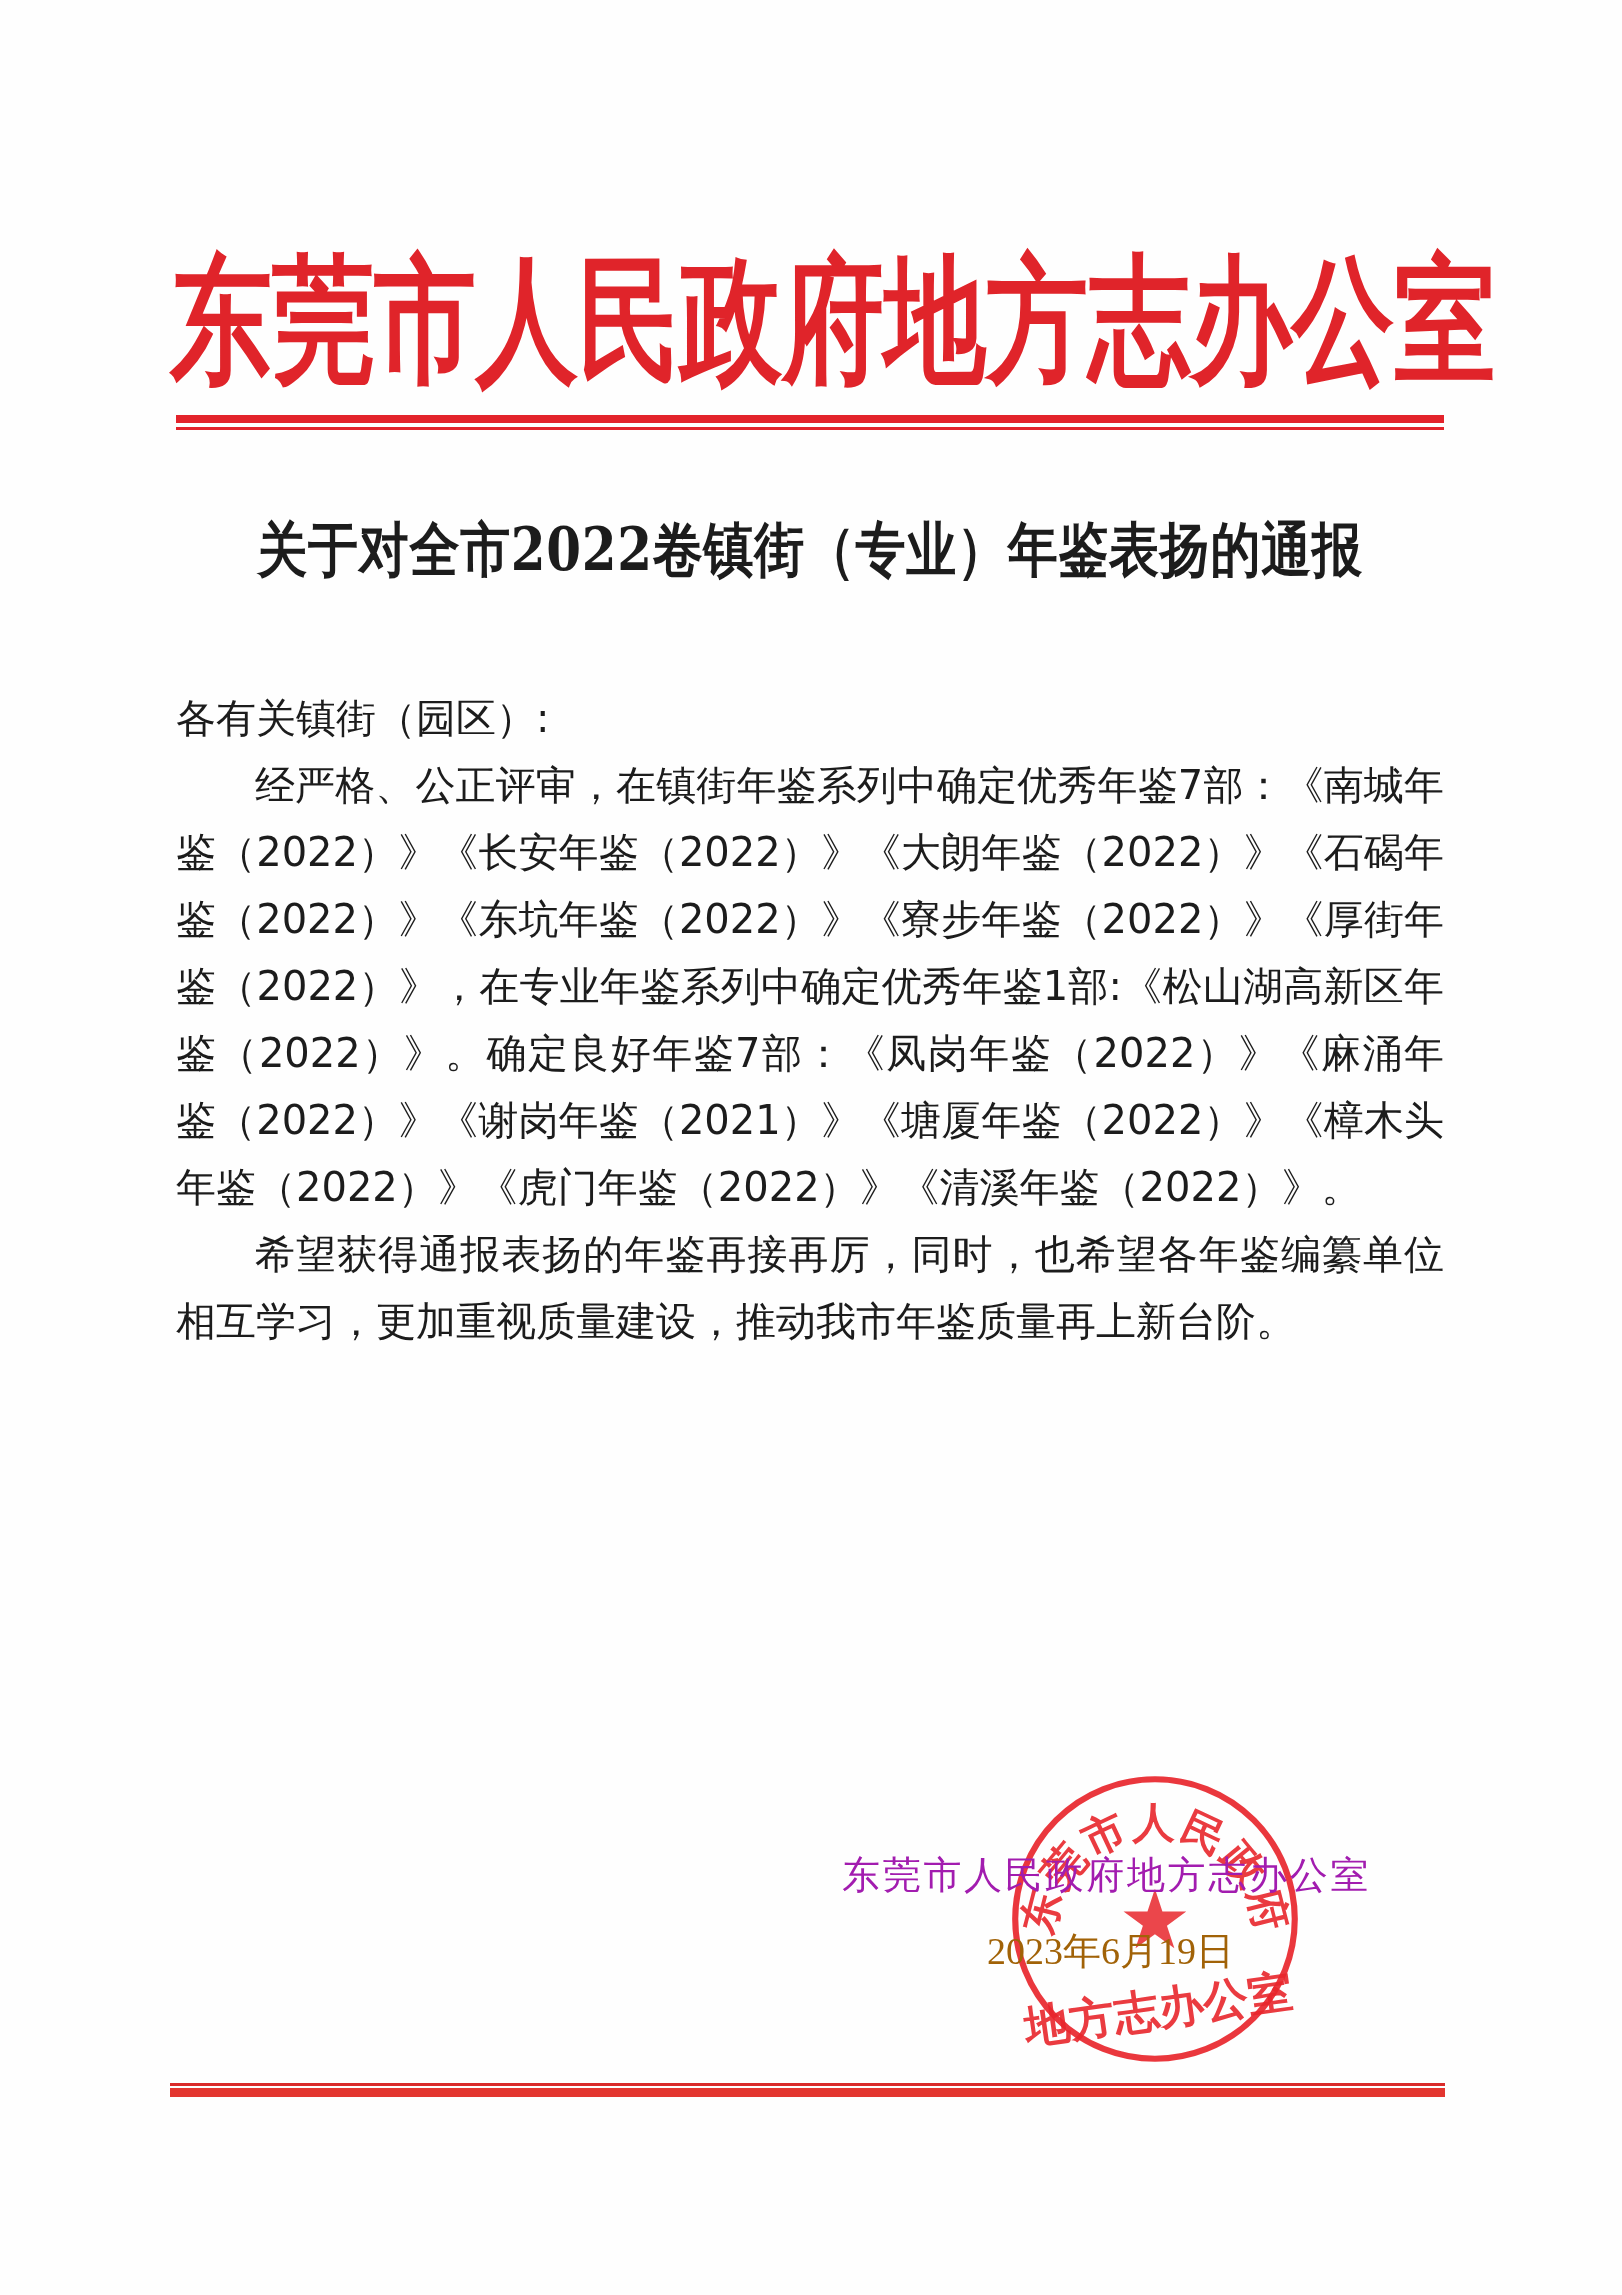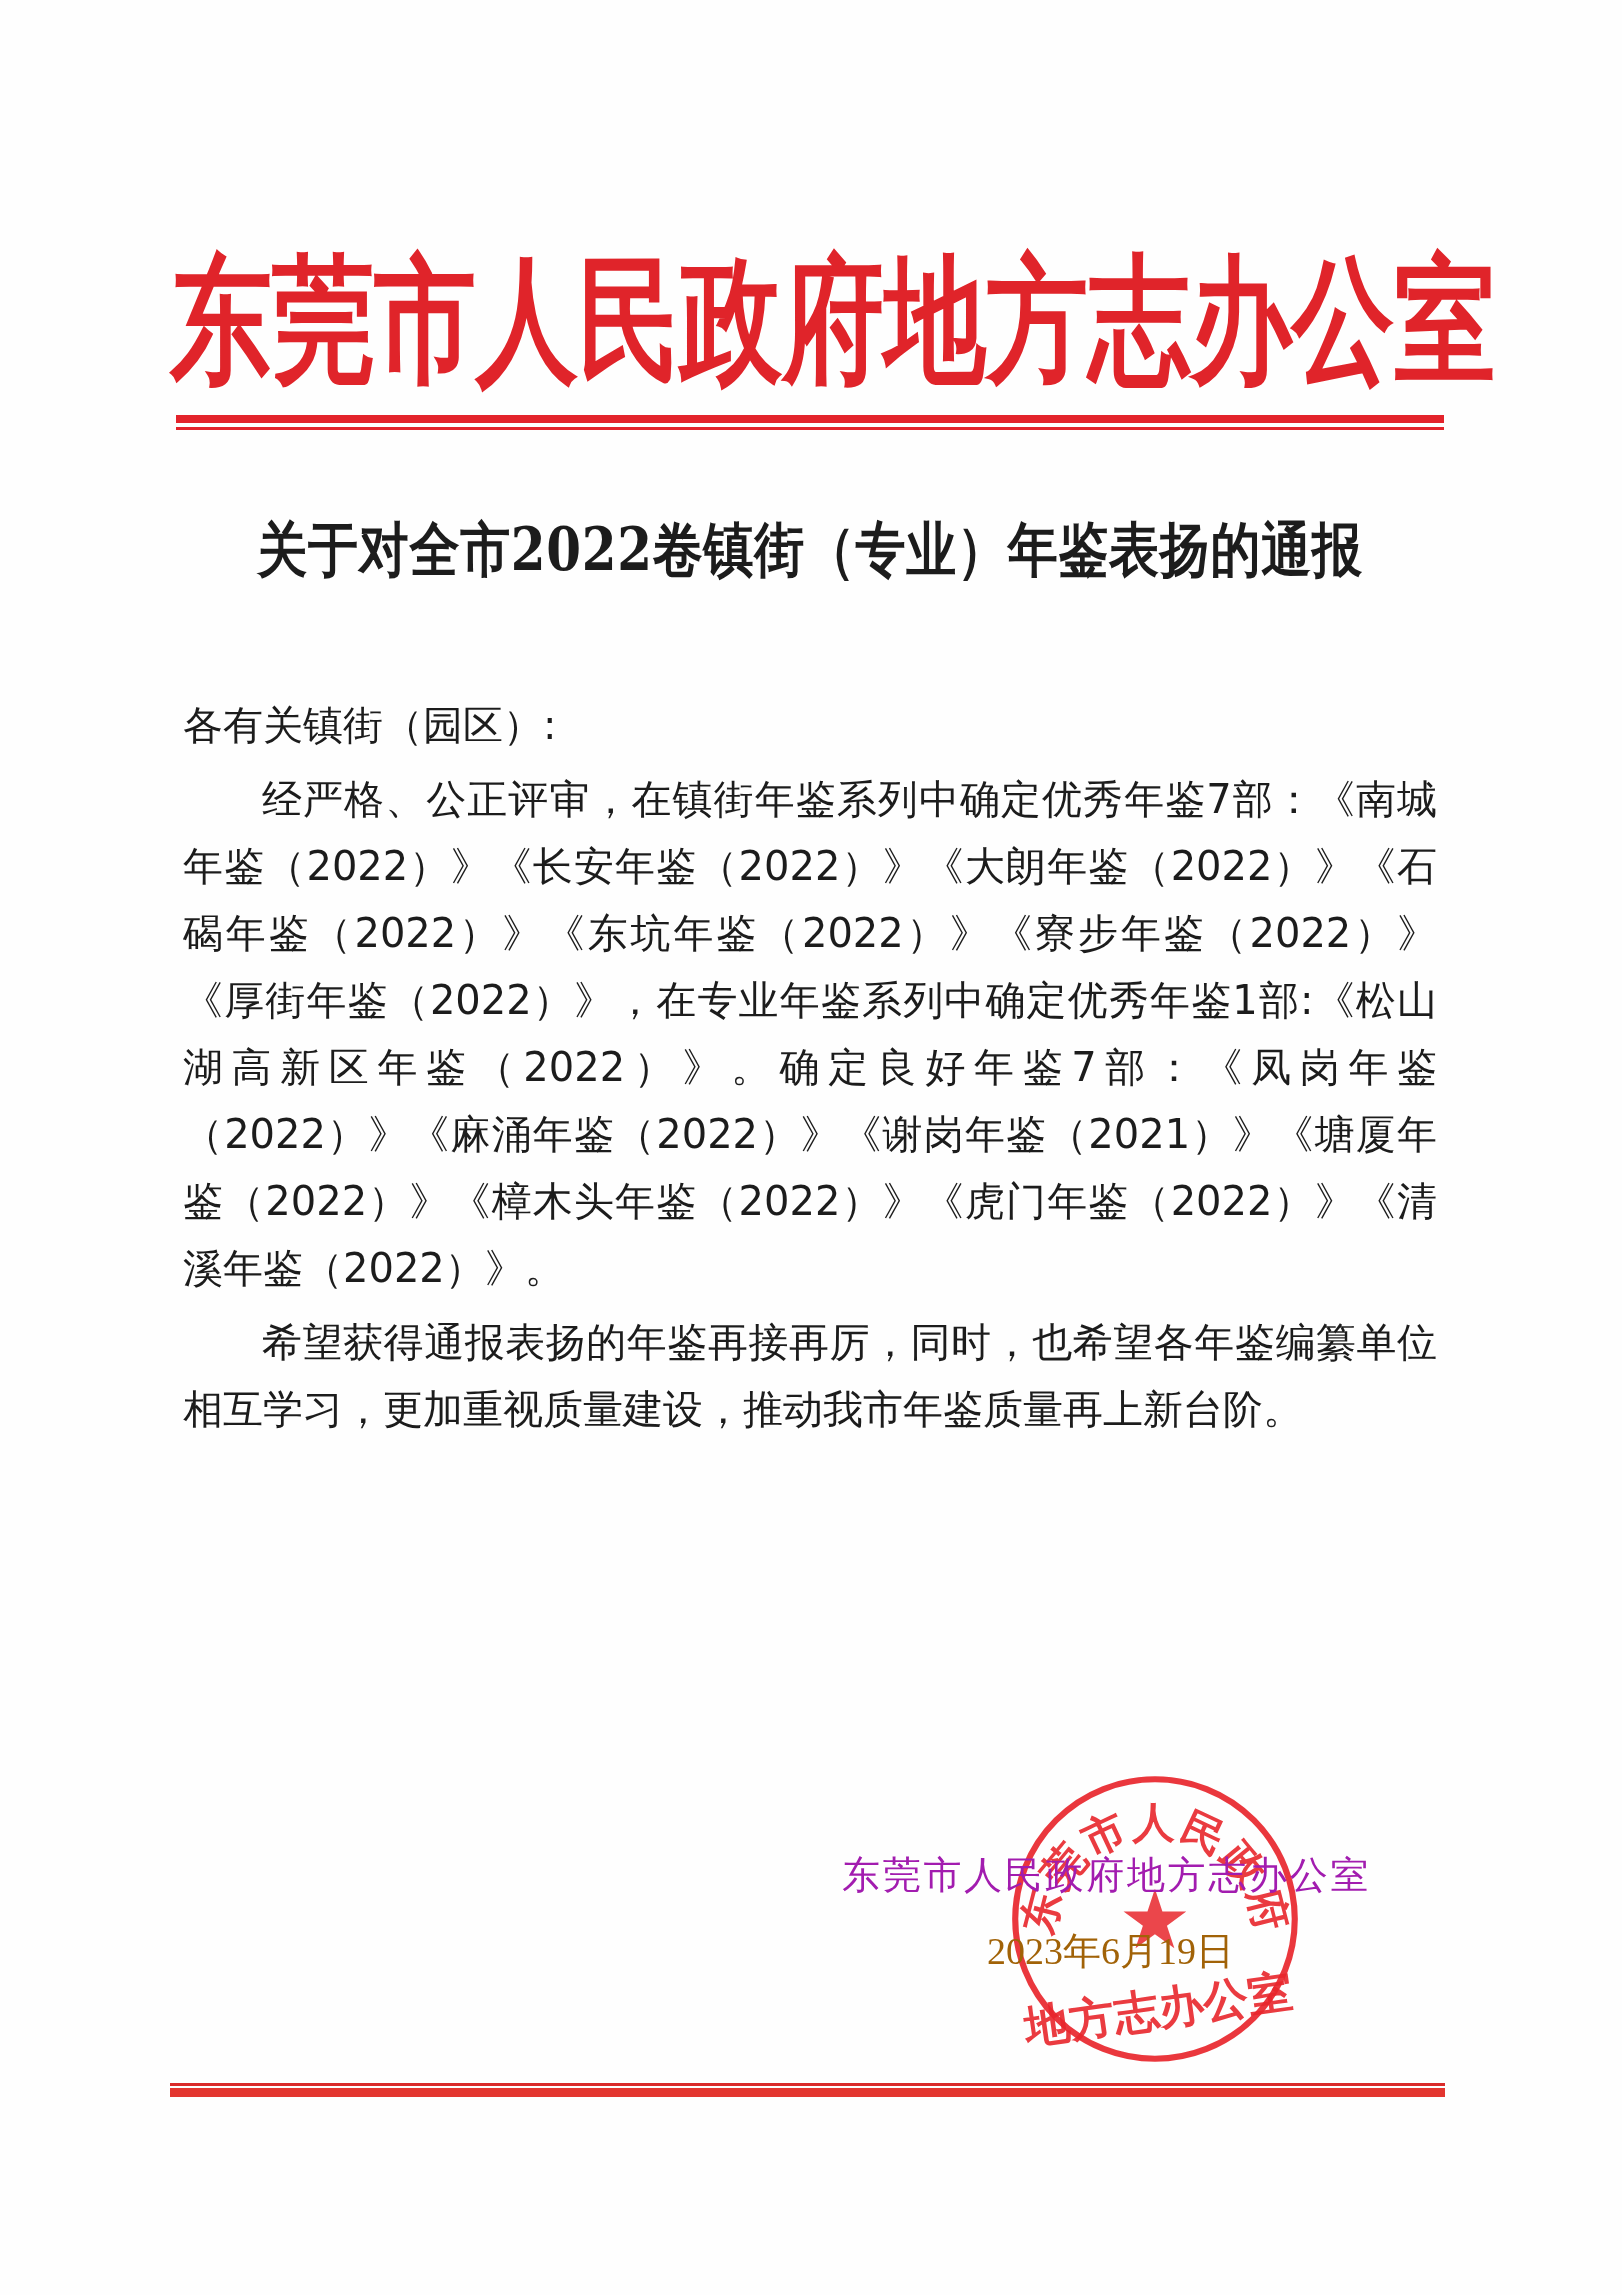--- a/index.html
+++ b/index.html
@@ -8,21 +8,21 @@
 
   .masthead { position: absolute; left: 170px; top: 242px; width: 1275px; height: 157px; display: flex; justify-content: space-between; align-items: center; }
   .masthead span { font-family: "DejaVu Sans", "Liberation Sans", sans-serif; font-weight: bold; color: #e0242a; font-size: 102px; line-height: 1; transform: scaleY(1.35); display: inline-block; letter-spacing: 0; }
 
   .rule-top-thick { position: absolute; left: 176px; top: 415px; width: 1268px; height: 8.2px; background: #e3232b; }
   .rule-top-thin { position: absolute; left: 176px; top: 427px; width: 1268px; height: 3.4px; background: #e3232b; }
 
   .doc-title { position: absolute; left: 176px; top: 525px; width: 1268px; text-align: center; font-family: "DejaVu Serif", "Liberation Serif", serif; font-weight: bold; font-size: 50px; line-height: 1; transform: scaleY(1.18); color: #1c1c1c; letter-spacing: 0.7px; }
 
   .body-text { position: absolute; left: 176px; top: 685px; width: 1268px; font-family: "DejaVu Sans", "Liberation Sans", sans-serif; font-size: 40px; line-height: 67px; color: #1c1c1c; text-align: justify; }
-  .body-text p { margin: 7px; }
+  .body-text p { margin: 0; }
   .salutation { margin: 0; }
   .para { text-indent: 79px; }
 
   .sign-org { position: absolute; left: 842px; top: 1850px; font-family: "DejaVu Sans", "Liberation Sans", sans-serif; font-size: 38px; color: #a21caf; letter-spacing: 2.7px; white-space: nowrap; }
   .sign-date { position: absolute; left: 987px; top: 1926px; font-family: "Liberation Serif", "DejaVu Serif", serif; font-size: 38px; color: #a16207; white-space: nowrap; }
 
   .seal { position: absolute; left: 1005px; top: 1769px; width: 300px; height: 300px; }
 
   .rule-bot-thin { position: absolute; left: 170px; top: 2083px; width: 1275px; height: 3.4px; background: #d92a2a; }
   .rule-bot-thick { position: absolute; left: 170px; top: 2088px; width: 1275px; height: 8.9px; background: #e3352f; }

